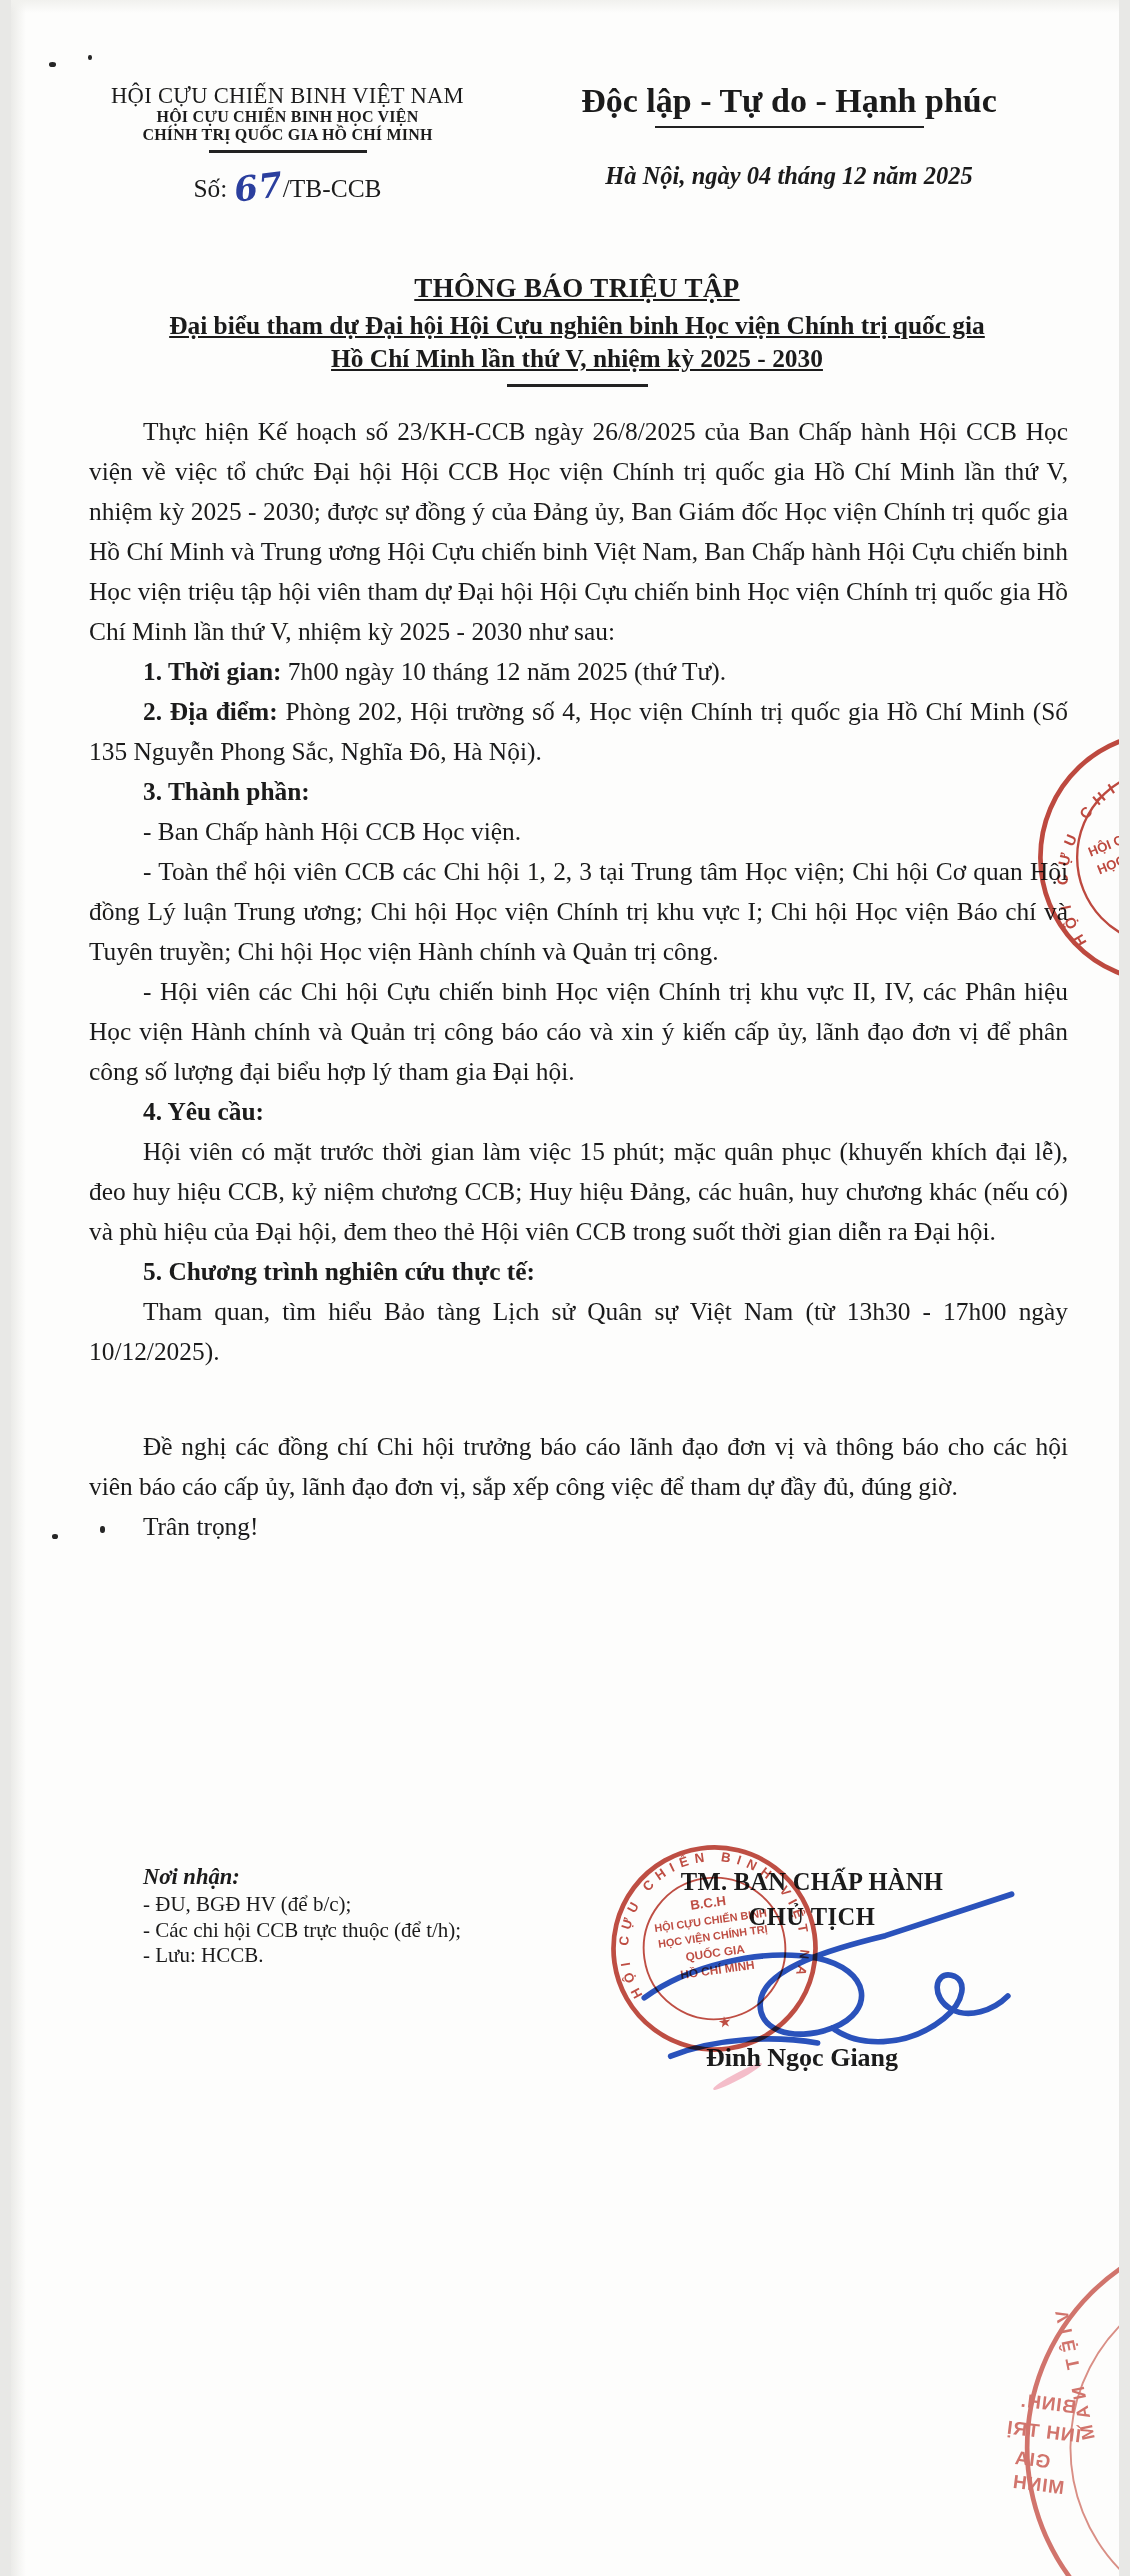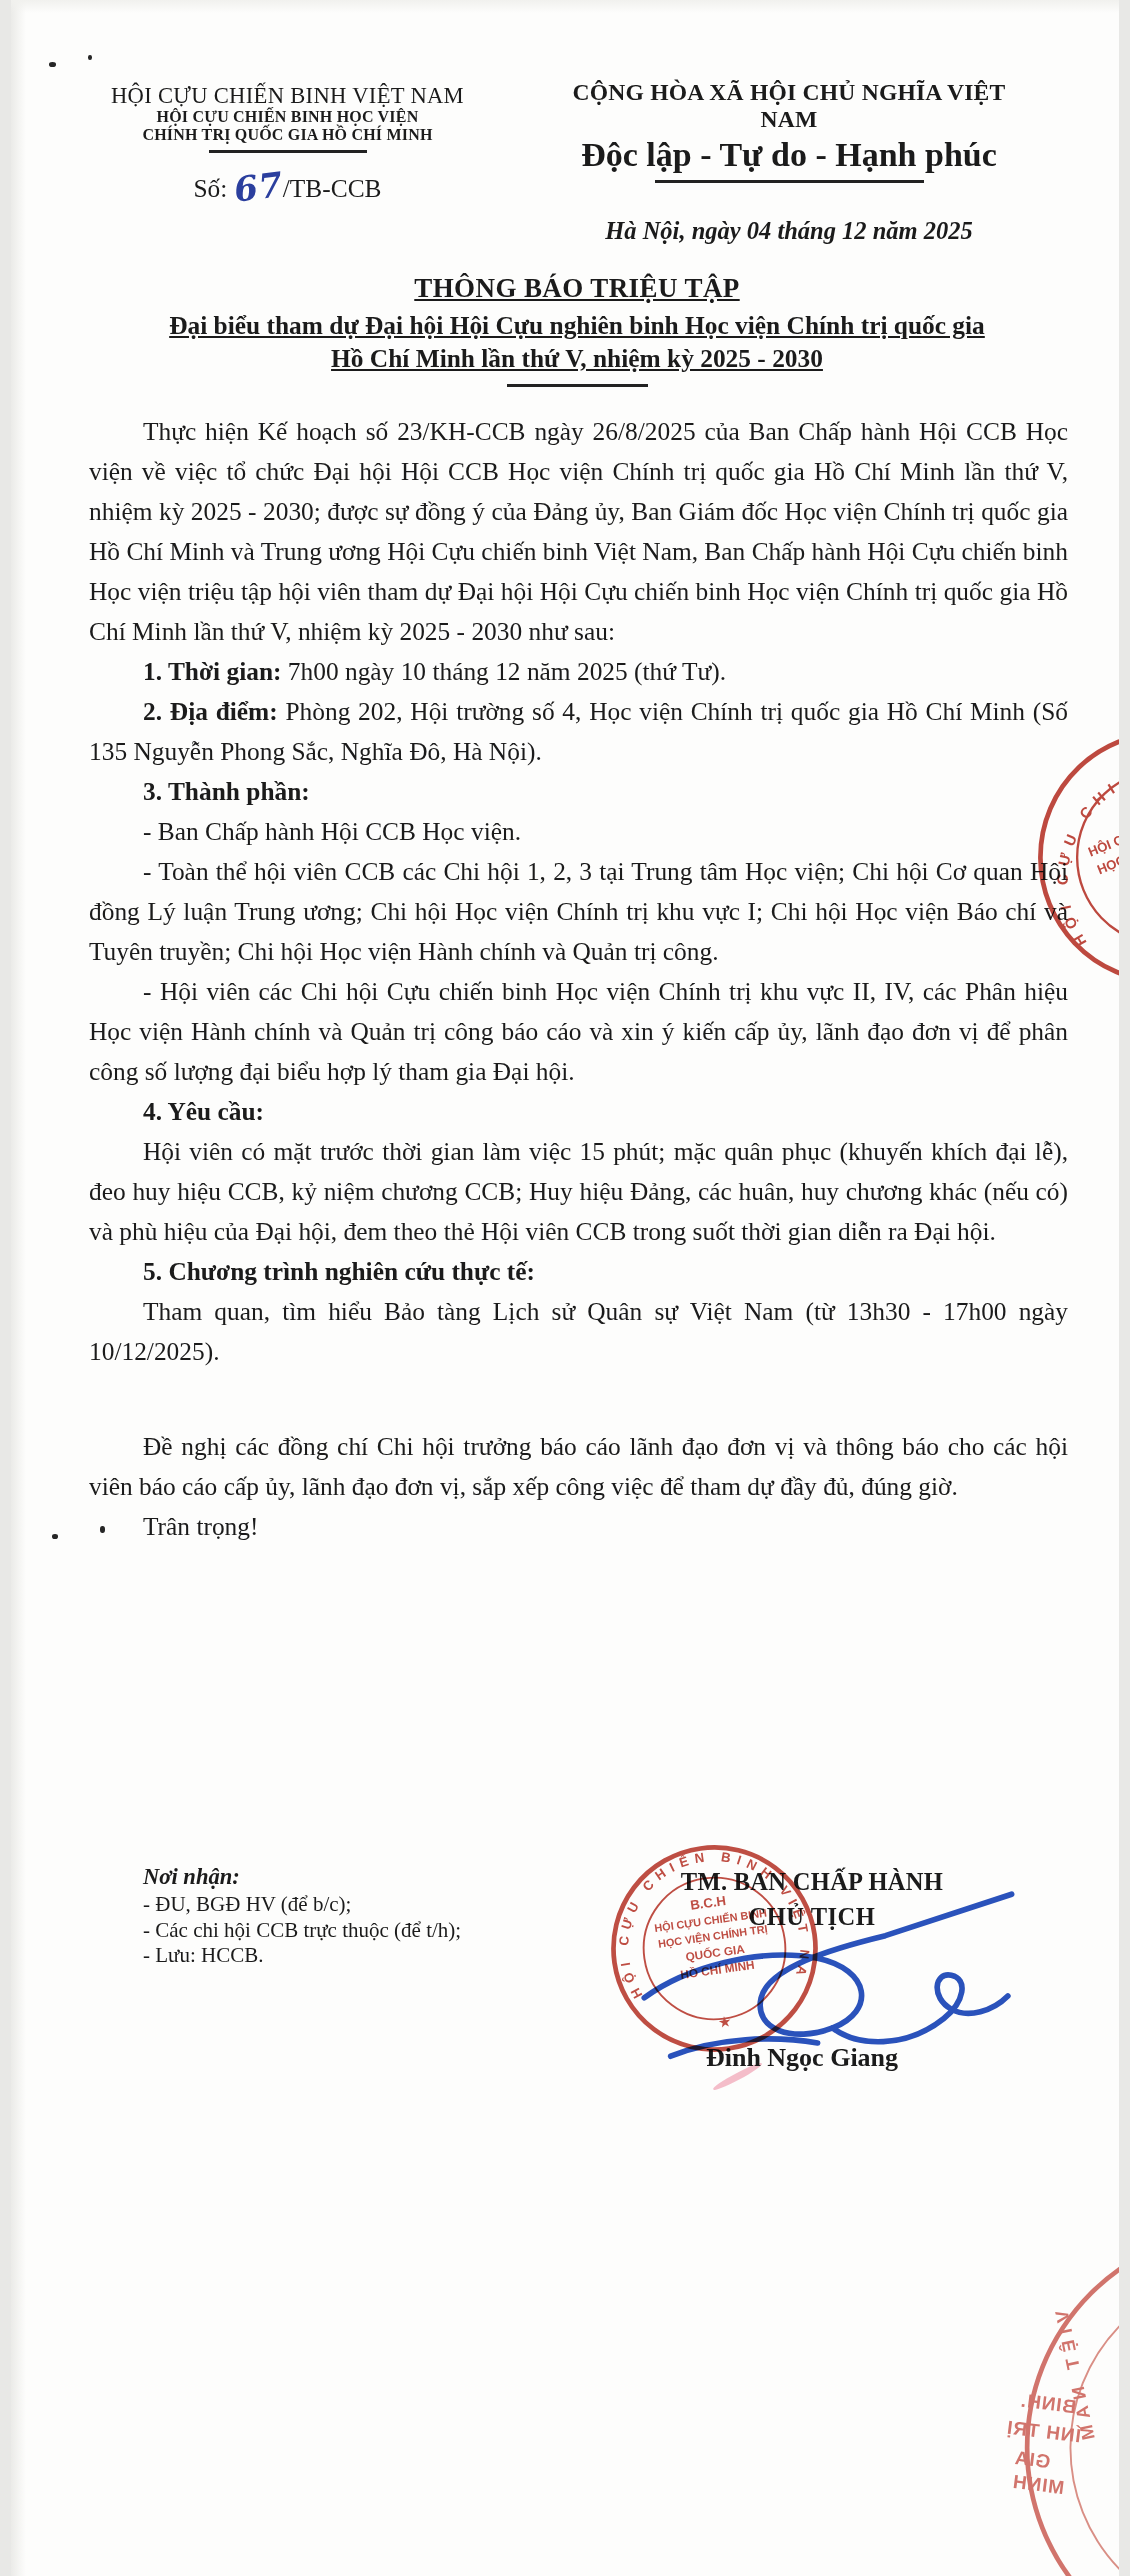--- a/index.html
+++ b/index.html
@@ -103,21 +103,20 @@
     <div class="l2">HỘI CỰU CHIẾN BINH HỌC VIỆN</div>
     <div class="l3">CHÍNH TRỊ QUỐC GIA HỒ CHÍ MINH</div>
     <div class="hdr-rule rule-org"></div>
     <div class="doc-number">
       <span>Số:</span>
       <span class="hand-blue">67</span><span>/TB-CCB</span>
     </div>
   </div>
 
   <div class="hdr-right">
-    <div class="n1">CỘNG HÒA XÃ HỘI CHỦ NGHĨA VIỆT NAM</div>
     <div class="n2">Độc lập - Tự do - Hạnh phúc</div>
     <div class="hdr-rule rule-motto"></div>
     <div class="date-line">Hà Nội, ngày  04  tháng 12 năm 2025</div>
   </div>
 
   <div class="title-block">
     <div class="title-main">THÔNG BÁO TRIỆU TẬP</div>
     <div class="title-sub">Đại biểu tham dự Đại hội Hội Cựu nghiên binh Học viện Chính trị quốc gia</div>
     <div class="title-sub" style="margin-top:0;">Hồ Chí Minh lần thứ V, nhiệm kỳ 2025 - 2030</div>
     <div class="hdr-rule rule-title"></div>

